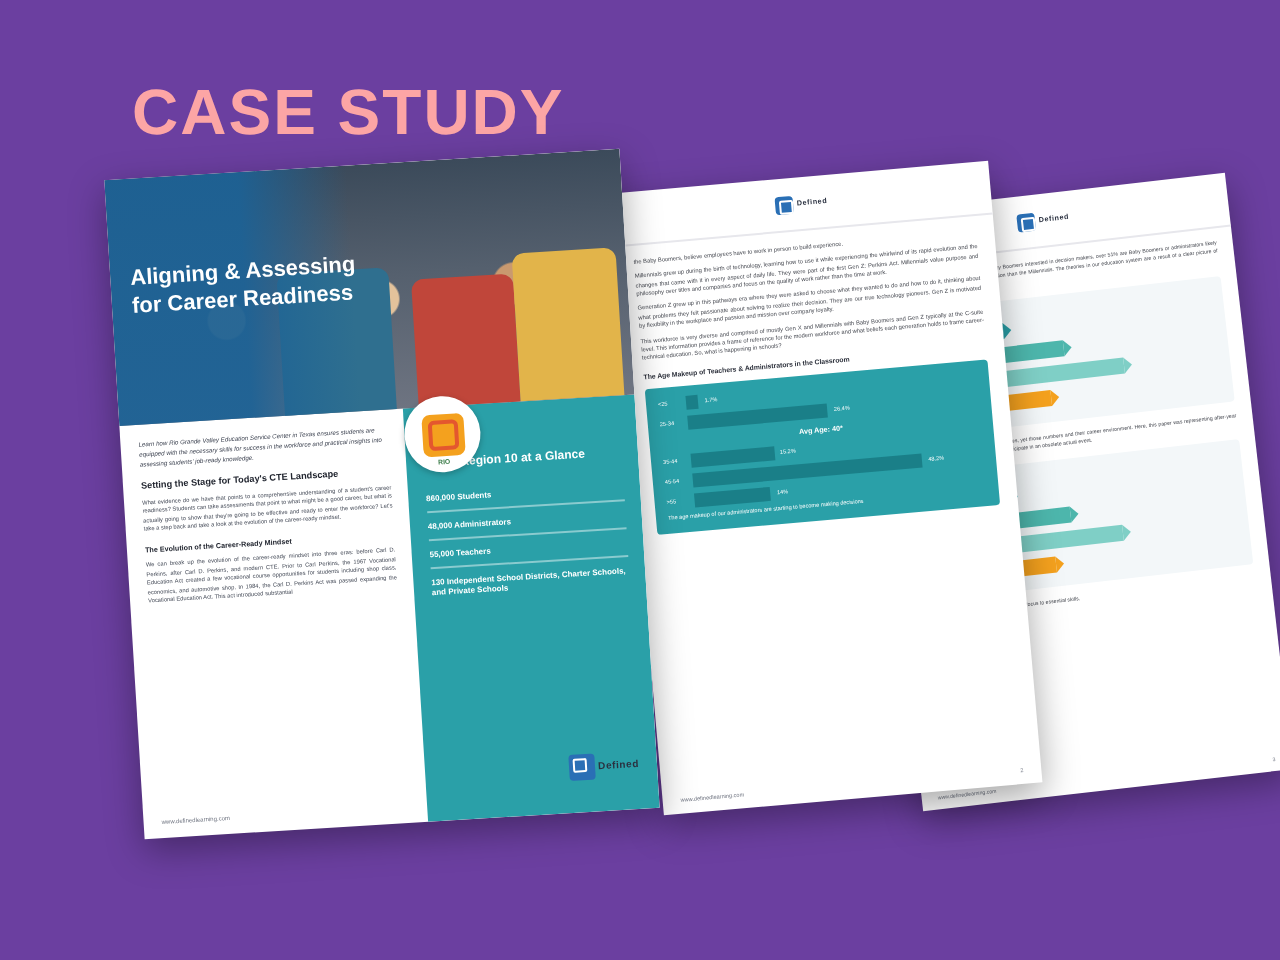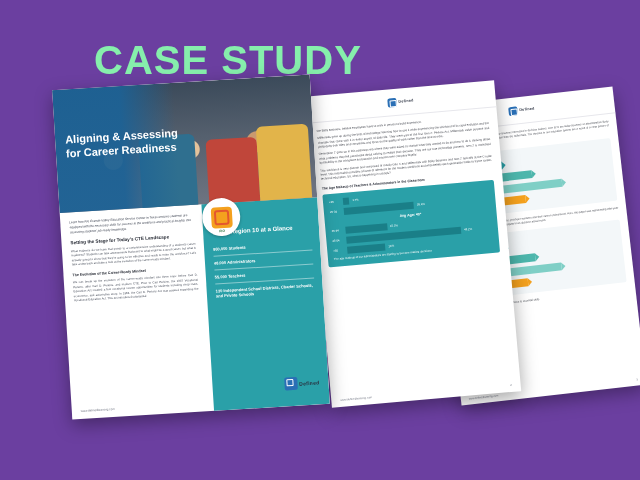--- a/index.html
+++ b/index.html
@@ -8,26 +8,25 @@
     background:#6b3fa0;
     font-family:"Liberation Sans", sans-serif;
     overflow:hidden;
     position:relative;
   }
   #stage{position:absolute;inset:0;}
 
   .case-study-title{
     position:absolute;
     left:66px; top:38px;
-    font-size:40px;
+    font-size:32px;
     font-weight:bold;
     letter-spacing:1px;
-    color:#86efac;
+    color:#fca5a5;
     font-family:"Liberation Sans", sans-serif;
-    margin-left:28px;
   }
 
   
   .page{
     position:absolute;
     background:#ffffff;
     box-shadow:0 6px 18px rgba(0,0,0,.35);
     overflow:hidden;
   }
 

